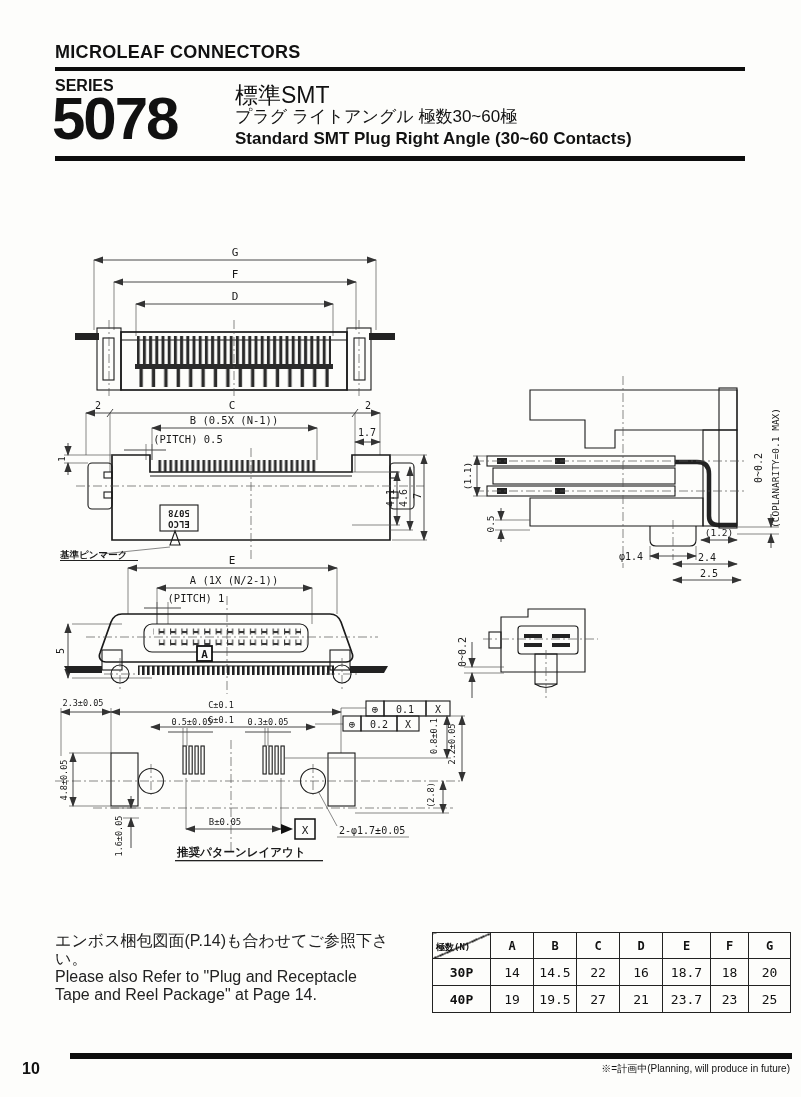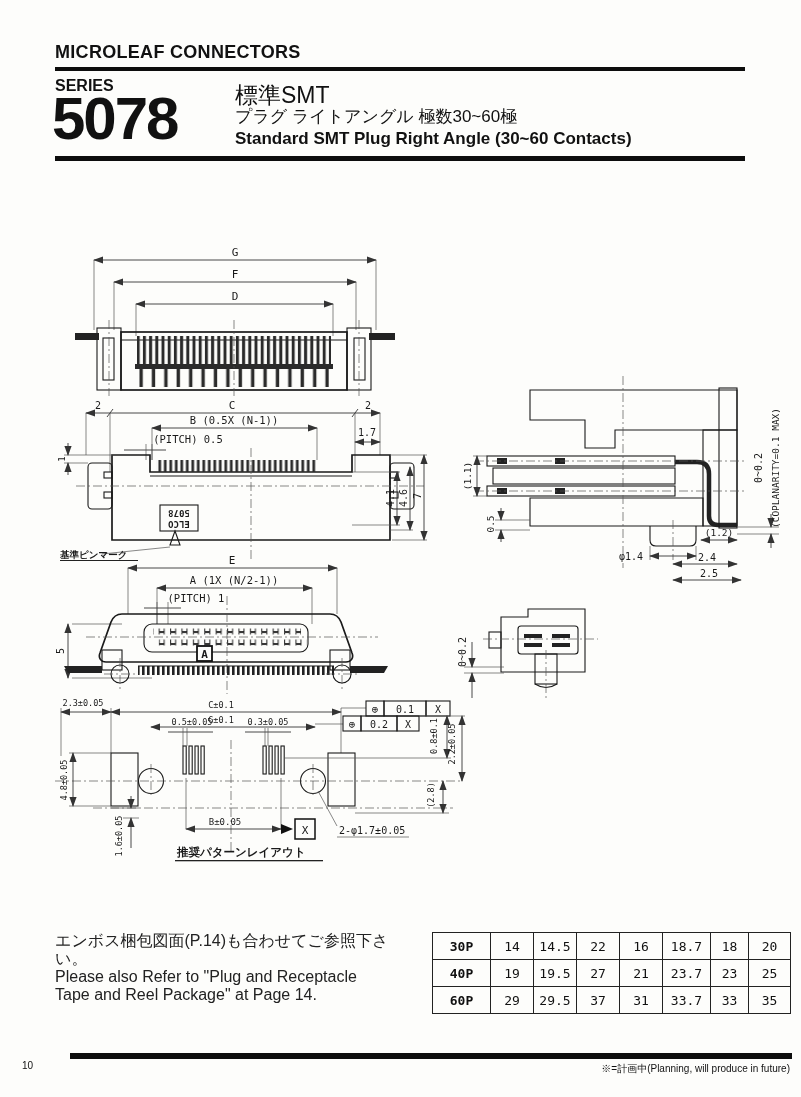--- a/index.html
+++ b/index.html
@@ -7,21 +7,21 @@
   body{position:relative;background:#fdfdfb;color:#111;font-family:"Liberation Sans",sans-serif;overflow:hidden}
   .abs{position:absolute}
   .rule{background:#0d0d0d}
   .brand{font-size:18px;font-weight:bold;letter-spacing:.3px}
   .series-label{font-size:16px;font-weight:bold}
   .series-num{font-size:60px;font-weight:bold;letter-spacing:-2px;line-height:.9}
   .jp1{font-size:23px}
   .jp2{font-size:17px}
   .en-title{font-size:17px;font-weight:bold}
   .notes{font-size:16px;line-height:18px;color:#222}
-  .pagenum{font-size:10px;font-weight:normal}
+  .pagenum{font-size:16px;font-weight:bold}
   .footnote{font-size:10px;color:#111}
   svg text{font-family:"DejaVu Sans Mono",monospace;fill:#1a1a1a}
   .dim{stroke:#333;stroke-width:.9;fill:none}
   .thin{stroke:#555;stroke-width:.7;fill:none}
   .out{stroke:#1a1a1a;stroke-width:1.7;fill:none}
   .out2{stroke:#1a1a1a;stroke-width:1.1;fill:none}
   .cl{stroke:#555;stroke-width:.7;stroke-dasharray:9 3 2 3;fill:none}
   table.spec{border-collapse:collapse;table-layout:fixed;background:#fdfdfb}
   table.spec td,table.spec th{border:1.4px solid #222;text-align:center;vertical-align:middle;
     font-family:"DejaVu Sans Mono",monospace;font-size:13px;height:27px;padding:0}
@@ -396,48 +396,50 @@
     <col style="width:58px">
       <col style="width:43px">
       <col style="width:43px">
       <col style="width:43px">
     <col style="width:43px">
       <col style="width:48px">
       <col style="width:38px">
       <col style="width:42px">
   </colgroup>
   <tbody>
+      <tr class="hdr">
+    <th class="diag">
+          <span>極数(N)</span>
+        </th>
+    <th>A</th>
+    <th>B</th>
+    <th>C</th>
+    <th>D</th>
+    <th>E</th>
+    <th>F</th>
+    <th>G</th>
+  </tr>
   <tr>
     <td class="rowname">30P</td>
     <td>14</td>
     <td>14.5</td>
     <td>22</td>
     <td>16</td>
     <td>18.7</td>
     <td>18</td>
     <td>20</td>
   </tr>
   <tr>
     <td class="rowname">40P</td>
     <td>19</td>
     <td>19.5</td>
     <td>27</td>
     <td>21</td>
     <td>23.7</td>
     <td>23</td>
     <td>25</td>
   </tr>
-  <tr>
-    <td class="rowname">60P</td>
-    <td>29</td>
-    <td>29.5</td>
-    <td>37</td>
-    <td>31</td>
-    <td>33.7</td>
-    <td>33</td>
-    <td>35</td>
-  </tr>
 </tbody>
   </table>
 
 <div class="abs rule" style="left:70px;top:1053px;width:722px;height:6px"></div>
 <div class="abs pagenum" style="left:22px;top:1060px">10</div>
 <div class="abs footnote" style="left:430px;top:1062px;width:360px;text-align:right">※=計画中(Planning, will produce in future)</div>
 
 </body></html>

